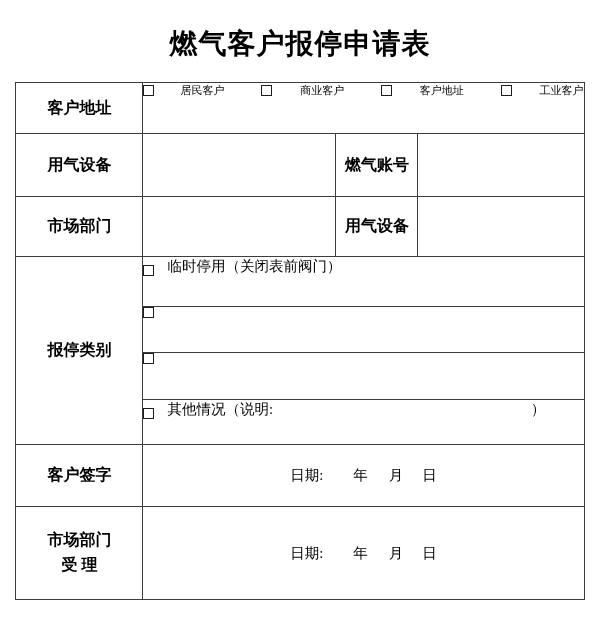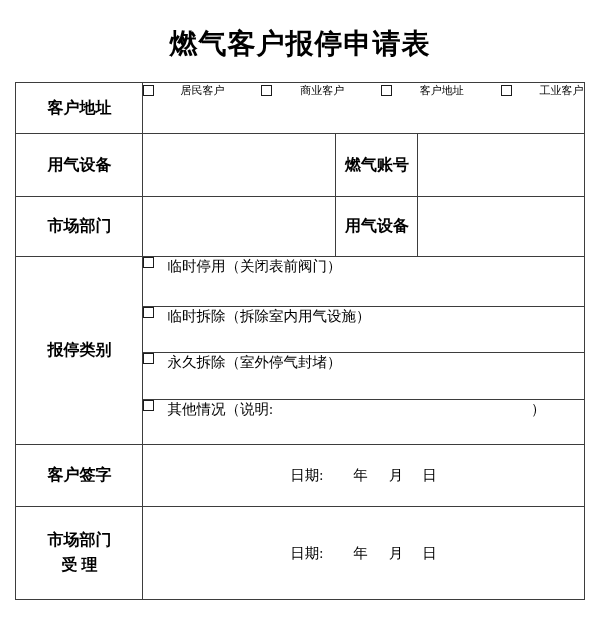--- a/index.html
+++ b/index.html
@@ -53,21 +53,21 @@
   .opt.first { gap: 26px; }
   .cb {
     display: inline-block;
     width: 11px; height: 11px;
     border: 1.6px solid #1c1c1c;
     background: #ffffff;
     flex: none;
   }
   
   td.sub-cell { vertical-align: top; padding: 8px 0 0 9px; }
-  .sub-row { display: flex; align-items: flex-start; font-size: 14.5px; }
+  .sub-row { display: flex; align-items: flex-end; font-size: 14.5px; }
   .sub-row .cb { margin-right: 13px; }
   .close-paren { margin-left: auto; margin-right: 38px; }
   
   td.date-cell {
     vertical-align: middle;
     text-align: center;
     font-size: 14.5px;
     padding-right: 7px;
   }
   .date-cell .u-year  { margin-left: 30px; }
@@ -136,30 +136,28 @@
           <span class="cb"></span>
           <span>临时停用（关闭表前阀门）</span>
           <span class="close-paren"></span>
         </div>
       </td>
     </tr>
     <tr style="height:46px">
       <td class="sub-cell" colspan="3">
         <div class="sub-row">
           <span class="cb"></span>
-          <span>临时拆除（拆除室内用气设施）</span>
           <span class="close-paren"></span>
         </div>
       </td>
     </tr>
     <tr style="height:47px">
       <td class="sub-cell" colspan="3">
         <div class="sub-row">
           <span class="cb"></span>
-          <span>永久拆除（室外停气封堵）</span>
           <span class="close-paren"></span>
         </div>
       </td>
     </tr>
     <tr style="height:45px">
       <td class="sub-cell" colspan="3">
         <div class="sub-row">
           <span class="cb"></span>
           <span>其他情况（说明:</span>
           <span class="close-paren">）</span>

